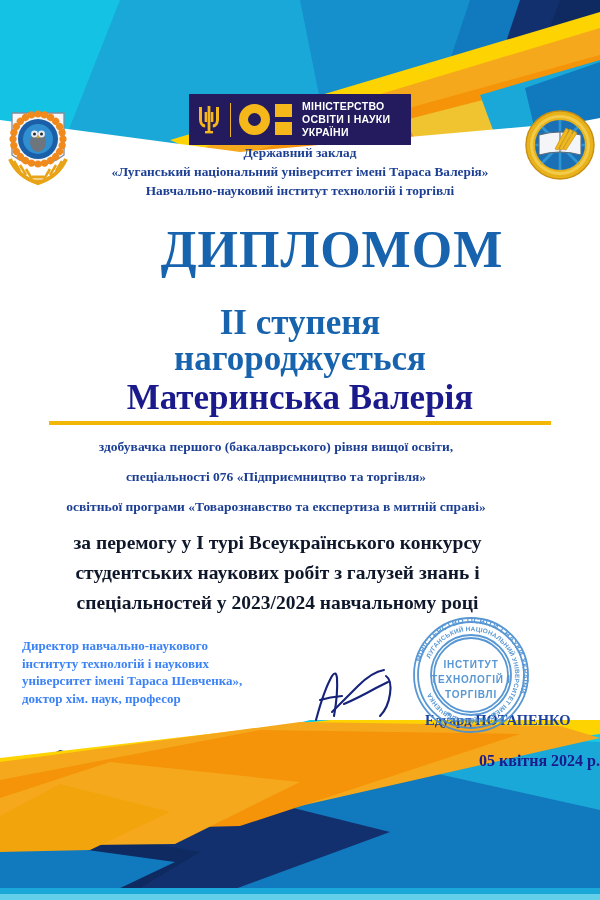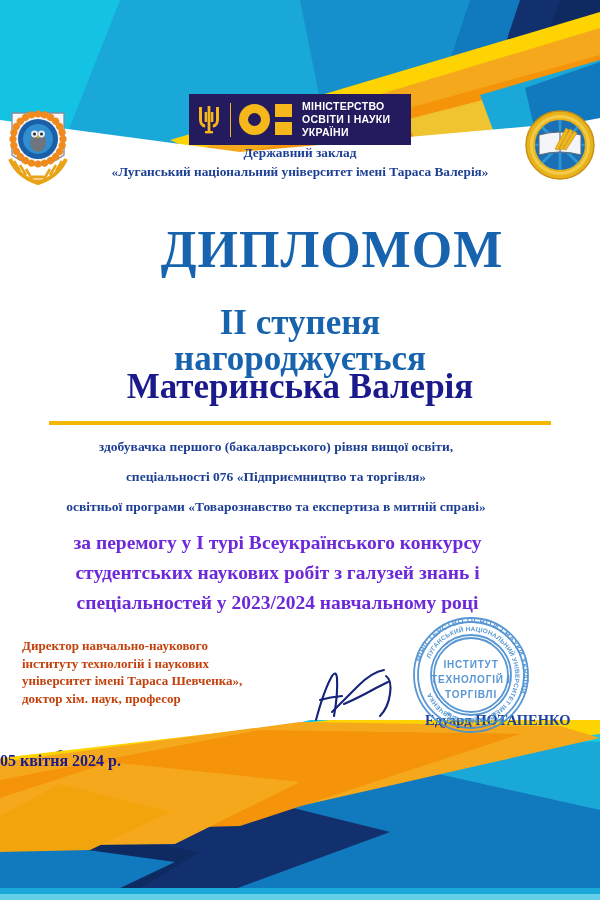--- a/index.html
+++ b/index.html
@@ -119,21 +119,21 @@
     width: 600px;
     text-align: center;
     color: #1763ae;
     font-weight: bold;
     font-size: 35px;
     line-height: 36px;
   }
 
   .laureate {
     position: absolute;
-    top: 366px;
+    top: 377px;
     left: 0;
     width: 600px;
     text-align: center;
     color: #1b1a8c;
     font-weight: bold;
     font-size: 35px;
     line-height: 42px;
   }
 
   .gold-rule {
@@ -156,32 +156,32 @@
     font-size: 13.5px;
     line-height: 30px;
   }
 
   .reason {
     position: absolute;
     top: 528px;
     left: 0;
     width: 555px;
     text-align: center;
-    color: #6d28d9;
+    color: #0f172a;
     font-weight: bold;
     font-size: 19.5px;
     line-height: 30px;
   }
 
   .signature-block {
     position: absolute;
     top: 637px;
     left: 22px;
     width: 268px;
-    color: #c2410c;
+    color: #3b82f6;
     font-weight: bold;
     font-size: 13px;
     line-height: 17.5px;
     text-align: justify;
   }
   .signature-block .last { text-align: left; }
 
   .signer-name {
     position: absolute;
     top: 712px;
@@ -191,21 +191,21 @@
     font-size: 14.5px;
     white-space: nowrap;
     z-index: 8;
   }
 
   .date-line {
     position: absolute;
     top: 752px;
     left: 0;
     width: 600px;
-    text-align: left;
+    text-align: right;
     color: #1b1a8c;
     font-weight: bold;
     font-size: 16px;
   }
 
   
   .signature-mark {
     position: absolute;
     left: 310px;
     top: 660px;
@@ -368,20 +368,21 @@
       <div>ОСВІТИ І НАУКИ</div>
       <div>УКРАЇНИ</div>
     </span>
   </div>
 
   <div class="content">
 
     <div class="org-block">
       <div>Державний заклад</div>
       <div>«Луганський національний університет імені Тараса Валерія»</div>
+      <div>Навчально-науковий інститут технологій і торгівлі</div>
     </div>
 
     <div class="title-diploma">ДИПЛОМОМ</div>
 
     <div class="degree">
       <div>II ступеня</div>
       <div>нагороджується</div>
     </div>
 
     <div class="laureate">Материнська Валерія</div>

